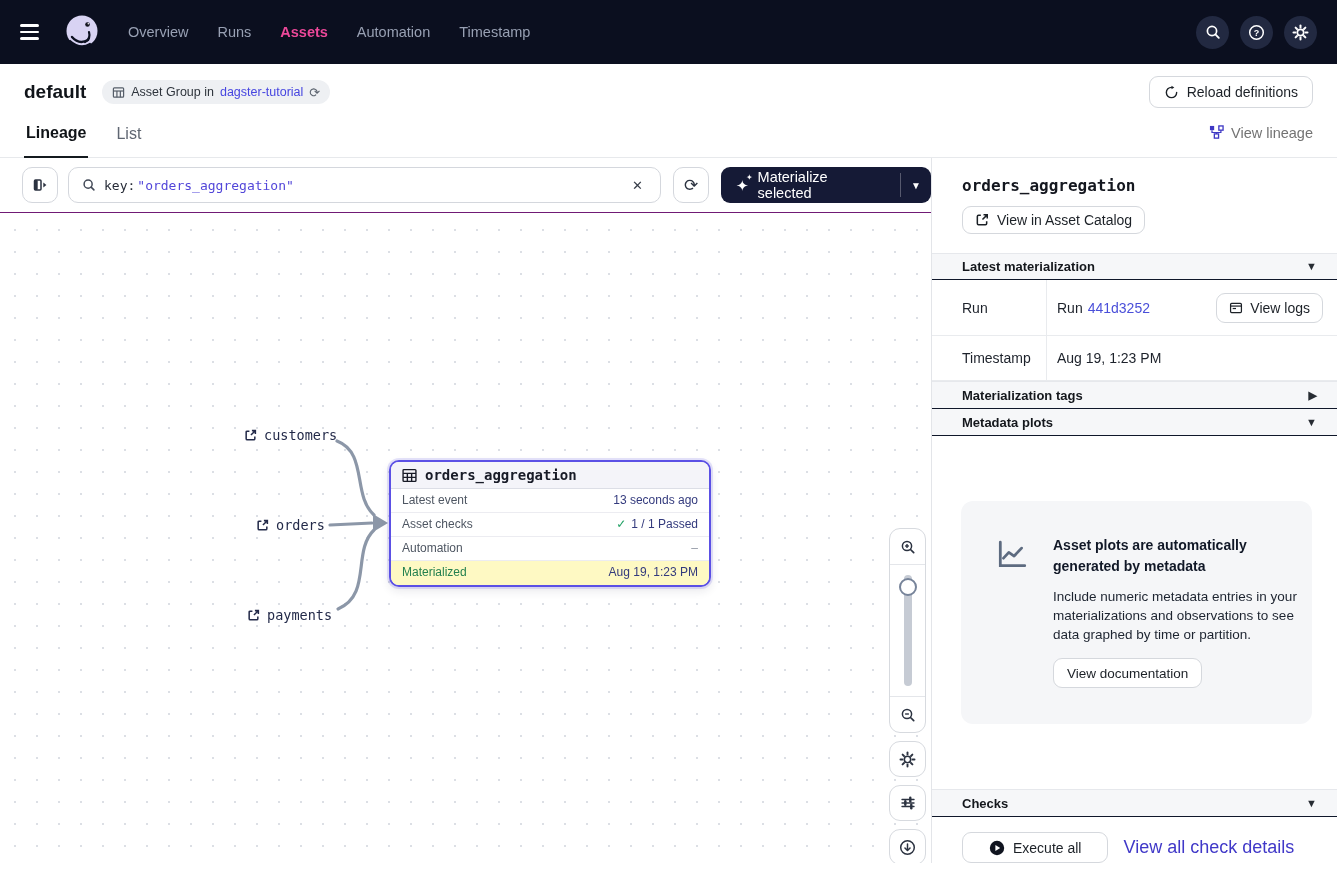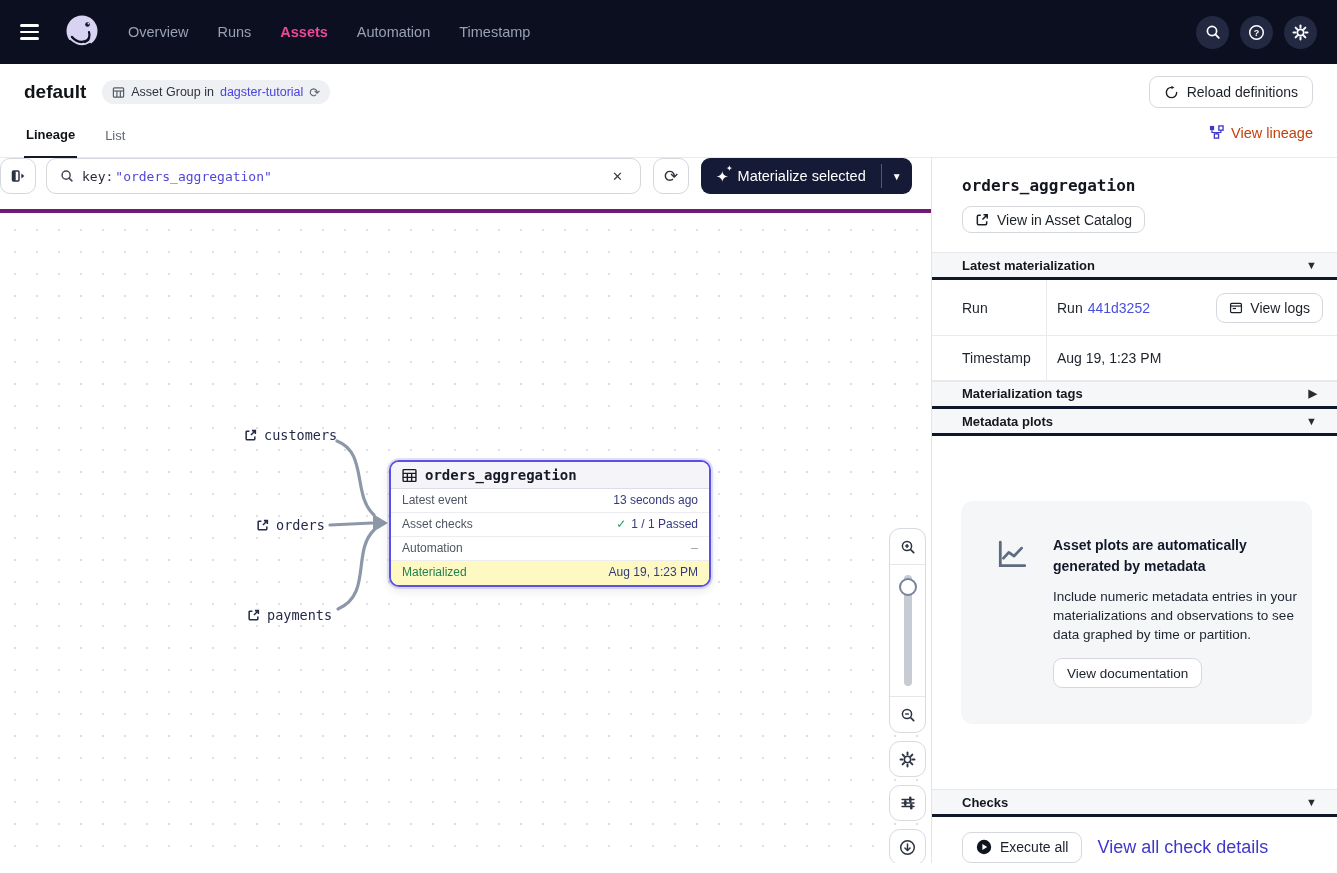--- a/index.html
+++ b/index.html
@@ -21,30 +21,30 @@
   
   .header-row { padding:12px 24px 0 24px; display:flex; align-items:flex-start; }
   .page-title { font-size:19px; font-weight:bold; color:#101419; line-height:32px; }
   .group-badge { margin-left:16px; margin-top:4px; height:24px; border-radius:12px; background:#eef0f3; display:flex; align-items:center; gap:6px; padding:0 10px; font-size:12.5px; color:#2e343c; }
   .group-badge .link { color:#4645e0; cursor:pointer; }
   .badge-refresh { color:#5b636e; font-size:13px; cursor:pointer; line-height:1; }
   .reload-btn { margin-left:auto; height:32px; border:1px solid #d5d8dd; border-radius:9px; background:#fff; display:flex; align-items:center; gap:8px; padding:0 14px; font-size:14px; color:#1c2127; cursor:pointer; margin-right:0; }
 
   
   .tabs-row { padding:0 24px; border-bottom:1px solid #e7e9ec; display:flex; align-items:flex-end; height:50px; }
-  .tab { font-size:13px; padding:0 2px 14px 2px; margin-right:26px; color:#5f6672; cursor:pointer; }
+  .tab { font-size:16px; padding:0 2px 14px 2px; margin-right:26px; color:#5f6672; cursor:pointer; }
   .tab.active { color:#0f1317; font-weight:bold; border-bottom:2.5px solid #141a1f; margin-bottom:-1px; }
-  .view-lineage { margin-left:auto; align-self:center; display:flex; align-items:center; gap:7px; color:#c2410c; font-size:14.5px; cursor:pointer; }
+  .view-lineage { margin-left:auto; align-self:center; display:flex; align-items:center; gap:7px; color:#737373; font-size:14.5px; cursor:pointer; }
 
   
   .content { display:flex; height:705px; }
   .graph-col { width:931px; display:flex; flex-direction:column; }
 
   
-  .toolbar { height:55px; border-bottom:4px solid #701a75; display:flex; }
+  .toolbar { height:55px; border-bottom:1px solid #701a75; display:flex; align-items:center; padding-left:22px; }
   .sq-btn { width:36px; height:36px; border:1px solid #d4d7dd; border-radius:10px; background:#fff; display:flex; align-items:center; justify-content:center; color:#2b3240; cursor:pointer; flex:none; }
   .searchbox { margin-left:10px; width:595px; height:36px; border:1px solid #d4d7dd; border-radius:10px; display:flex; align-items:center; gap:8px; padding:0 13px; cursor:text; background:#fff; }
   .searchbox .qtext { font-size:13px; color:#272c38; }
   .searchbox .qval { color:#5246d9; }
   .clear-x { margin-left:auto; color:#373d49; font-size:13px; cursor:pointer; padding:2px 4px; }
   .refresh-btn { margin-left:12px; font-size:17px; }
   .mat-btn { margin-left:12px; height:36px; background:#151a36; border-radius:9px; display:flex; color:#fff; overflow:hidden; }
   .mat-main { display:flex; align-items:center; gap:9px; padding:0 15px; font-size:14.5px; cursor:pointer; }
   .mat-divider { width:1px; background:rgba(255,255,255,0.28); margin:6px 0; }
   .mat-caret { width:30px; display:flex; align-items:center; justify-content:center; font-size:10px; cursor:pointer; }
@@ -78,40 +78,40 @@
   .zg-bottom { border-top:1px solid #e4e6ea; }
   .slider-area { position:relative; height:131px; width:100%; display:flex; justify-content:center; padding:10px 0; }
   .slider-track { width:8px; height:111px; background:#c6cbd4; border-radius:4px; }
   .slider-handle { position:absolute; top:13px; left:50%; margin-left:-9px; width:18px; height:18px; border-radius:50%; background:#fff; border:2px solid #77849a; cursor:grab; }
   .tool-btn { margin-top:8px; width:37px; height:36px; background:#fff; border:1px solid #d7dadf; border-radius:11px; display:flex; align-items:center; justify-content:center; color:#2b3240; cursor:pointer; }
 
   
   .panel { width:406px; border-left:1px solid #e3e5e9; display:flex; flex-direction:column; background:#fff; }
   .panel-title { font-size:16px; font-weight:bold; color:#14171f; padding:18px 30px 0 30px; }
   .catalog-btn { margin:11px 0 0 30px; width:fit-content; height:30px; border:1px solid #d5d8dd; border-radius:9px; background:#fff; display:flex; align-items:center; gap:8px; padding:0 12px; font-size:14px; color:#1c2127; cursor:pointer; }
-  .band { margin-top:0; height:30px; background:#f6f7f9; border-top:1px solid #e6e8ec; border-bottom:3px solid #0f172a; display:flex; align-items:center; justify-content:space-between; padding:0 20px 0 30px; font-size:13px; font-weight:bold; color:#14171c; cursor:pointer; }
+  .band { margin-top:0; height:30px; background:#f6f7f9; border-top:1px solid #e6e8ec; border-bottom:1px solid #0f172a; display:flex; align-items:center; justify-content:space-between; padding:0 20px 0 30px; font-size:13px; font-weight:bold; color:#14171c; cursor:pointer; }
   .band .caret { font-size:11px; color:#272c33; }
   .band.first { margin-top:19px; }
   .kvtable { display:flex; flex-direction:column; }
   .kvrow { display:flex; align-items:center; border-bottom:1px solid #e9ebee; }
   .kvrow .k { width:115px; flex:none; align-self:stretch; display:flex; align-items:center; padding-left:30px; border-right:1px solid #e9ebee; font-size:14px; color:#1d222b; }
   .kvrow .v { padding-left:10px; font-size:14px; color:#1d222b; display:flex; align-items:center; flex:1; }
   .kvrow.run { height:56px; }
   .kvrow.ts { height:45px; }
   .run-link { color:#4a4fd9; margin-left:5px; cursor:pointer; }
   .viewlogs-btn { margin-left:auto; margin-right:14px; height:30px; border:1px solid #d5d8dd; border-radius:9px; background:#fff; display:flex; align-items:center; gap:7px; padding:0 12px; font-size:14px; color:#1c2127; cursor:pointer; }
 
   .plots-card { margin:65px 25px 0 29px; background:#f5f6f8; border-radius:12px; padding:34px 28px 36px 34px; display:flex; gap:24px; }
   .plots-card .card-icon { color:#5d6b80; flex:none; margin-top:3px; }
   .card-title { font-size:14px; font-weight:bold; color:#111827; width:232px; line-height:1.45; }
   .card-body { margin-top:11px; font-size:13.5px; color:#1d2430; width:250px; line-height:1.42; }
   .card-btn { margin-top:14px; height:30px; border:1px solid #d5d8dd; border-radius:9px; background:#fff; padding:0 13px; font-size:13.5px; color:#1c2127; cursor:pointer; display:inline-flex; align-items:center; }
   .band.checks { margin-top:65px; }
   .exec-row { margin-top:15px; padding:0 30px; display:flex; align-items:center; gap:15px; }
-  .exec-btn { height:31px; border:1px solid #d5d8dd; border-radius:9px; background:#fff; display:flex; align-items:center; gap:8px; padding:0 13px; font-size:14px; color:#1c2127; cursor:pointer; }
+  .exec-btn { height:31px; border:1px solid #d5d8dd; border-radius:9px; background:#fff; display:flex; align-items:center; gap:8px; padding:0 26px; font-size:14px; color:#1c2127; cursor:pointer; }
   .check-details-link { color:#4038c8; font-size:18px; cursor:pointer; }
 </style>
 </head>
 <body>
 
 <nav class="topnav">
   <div class="hamburger">
       <span></span>
       <span></span>
       <span></span>

